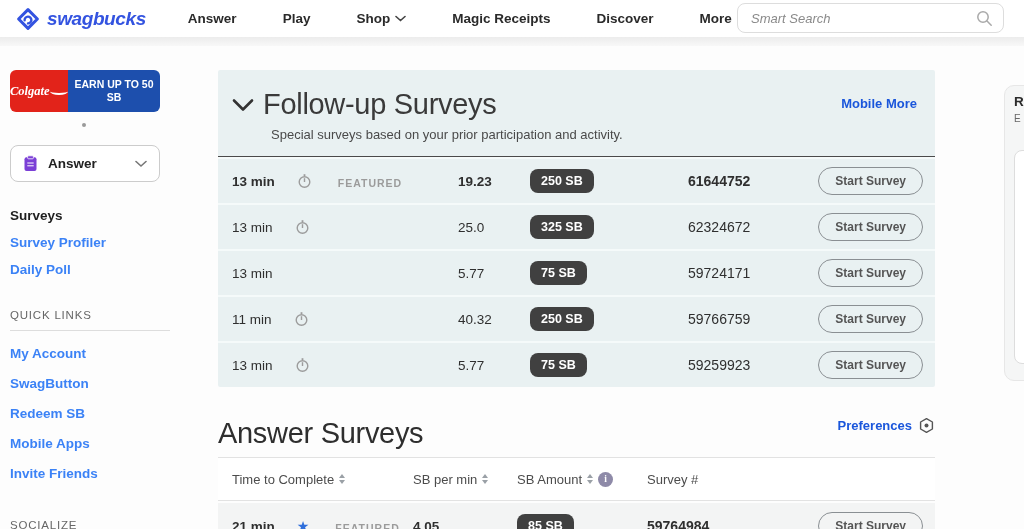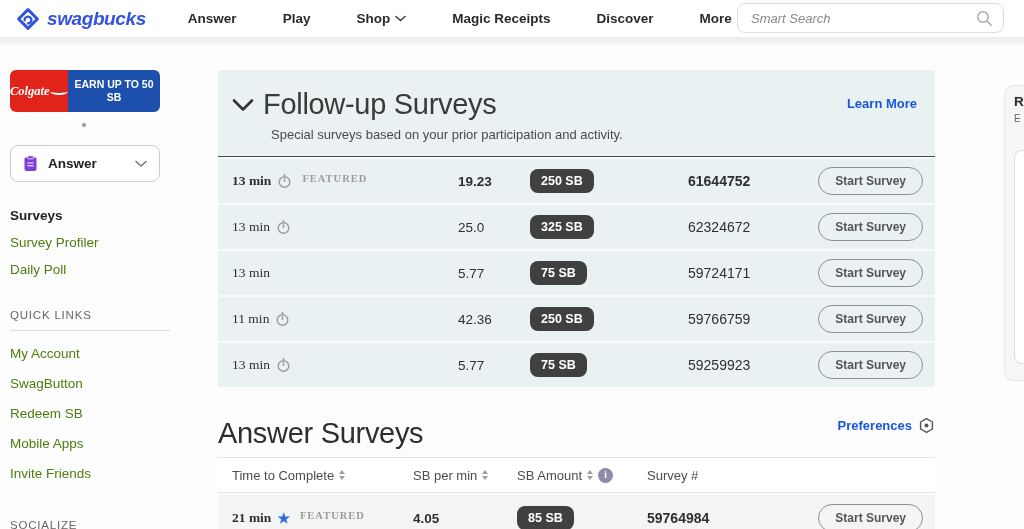--- a/index.html
+++ b/index.html
@@ -24,21 +24,21 @@
   
   .sidebar { position:absolute; left:10px; top:70px; width:170px; }
   .ad-banner { width:150px; height:42px; border-radius:6px; overflow:hidden; display:flex; cursor:pointer; }
   .ad-left { width:58px; background:#e2231a; color:#fff; display:flex; flex-direction:row; align-items:center; justify-content:center; }
   .ad-brand { font-family:"Liberation Serif",serif; font-style:italic; font-weight:bold; font-size:12.5px; line-height:1; }
   .ad-smile { width:24px; height:7px; border-bottom:2px solid #fff; border-radius:50%; margin-top:1px; }
   .ad-right { flex:1; background:#1d4fad; color:#fff; display:flex; align-items:center; justify-content:center; text-align:center; font-size:10.5px; font-weight:bold; line-height:1.25; padding:2px; }
   .carousel-dot { width:4px; height:4px; border-radius:50%; background:#9a9a9a; margin:11px 0 0 72px; }
   .cat-dropdown { margin-top:18px; width:150px; height:37px; background:#fff; border:1px solid #ccc; border-radius:8px; display:flex; align-items:center; padding:0 12px; cursor:pointer; }
   .cat-dropdown .label { font-size:13.5px; font-weight:bold; color:#222; margin-left:10px; flex:1; }
-  .side-link { font-size:13.5px; color:#4d7c0f; margin-top:0; cursor:pointer; }
+  .side-link { font-size:13.5px; color:#3b82f6; margin-top:0; cursor:pointer;font-weight:bold; }
   .side-group-a { margin-top:20px; }
   .side-group-a .side-link { padding:6px 0; }
   .side-link.active { font-weight:bold; color:#1e1e1e; }
   .side-header { font-size:11.5px; letter-spacing:0.8px; color:#666; margin-top:26px; }
   .side-divider { width:160px; height:1px; background:#ddd; margin-top:9px; }
   .side-group-b .side-link { padding:9px 0 6px; }
   .side-group-b { margin-top:6px; }
 
   
   .main { position:absolute; left:218px; top:70px; width:717px; }
@@ -46,34 +46,34 @@
   .followup-panel { background:#e9f1f2; border-radius:2px; }
   .fu-head { position:relative; padding:18px 16px 14px 14px; }
   .fu-title-row { display:flex; align-items:center; gap:9px; cursor:pointer; }
   .fu-title { font-size:29px; font-weight:500; color:#3a3a3a; letter-spacing:-0.3px; }
   .fu-sub { font-size:13px; color:#4a4a4a; margin:6px 0 0 39px; }
   .learn-more { position:absolute; right:18px; top:26px; font-size:13px; font-weight:bold; color:#1a56db; cursor:pointer; }
   .fu-sep { height:1px; background:#4a4a4a; }
 
   .fu-row { display:grid; grid-template-columns:226px 72px 158px 1fr auto; align-items:center; height:46px; padding:0 12px 0 14px; border-top:2px solid #f5fafa; }
   .fu-row:first-of-type { border-top:none; }
-  .cell-time { display:flex; align-items:flex-start; gap:6px; font-size:13.5px; color:#2f2f2f;font-family:Liberation Serif, serif; }
+  .cell-time { display:flex; align-items:flex-end; gap:22px; font-size:13.5px; color:#2f2f2f; }
   .bold { font-weight:bold; }
   .featured-tag { font-size:10.5px; font-weight:600; letter-spacing:1px; color:#9b9b9b; margin-left:4px; }
   .cell-rate { font-size:13.5px; color:#2f2f2f; }
   .sb-pill { display:inline-block; background:#404040; color:#fff; font-size:12.5px; font-weight:bold; padding:5px 11px; border-radius:8px; }
   .cell-survey { font-size:14px; color:#2f2f2f; }
   .start-btn { justify-self:end; background:transparent; border:1.5px solid #8a8f93; border-radius:15px; padding:6px 16px; font-family:inherit; font-size:12px; font-weight:600; color:#555; cursor:pointer; }
 
   .answer-head { position:relative; margin-top:16px; height:54px; }
   .as-title { font-size:29px; font-weight:500; color:#2e2e2e; letter-spacing:-0.3px; }
   .prefs { position:absolute; right:0; top:14px; display:flex; align-items:center; gap:6px; cursor:pointer; }
   .prefs span { font-size:13px; font-weight:bold; color:#1a56db; }
 
-  .as-header-row { display:grid; grid-template-columns:181px 104px 130px 1fr auto; align-items:center; height:36px; padding:0 12px 0 14px; background:#fff; border-top:1px solid #e2e2e2; border-bottom:1px solid #e2e2e2; }
+  .as-header-row { display:grid; grid-template-columns:181px 104px 130px 1fr auto; align-items:center; height:44px; padding:0 12px 0 14px; background:#fff; border-top:1px solid #e2e2e2; border-bottom:1px solid #e2e2e2; }
   .as-col { font-size:13px; color:#4c4c4c; display:flex; align-items:center; gap:5px; cursor:pointer; }
   .sort { display:inline-flex; flex-direction:column; gap:2px; }
   .sort i { display:block; width:0; height:0; border-left:3.5px solid transparent; border-right:3.5px solid transparent; }
   .sort .up { border-bottom:4px solid #9aa0a6; }
   .sort .dn { border-top:4px solid #9aa0a6; }
   .info-dot { width:15px; height:15px; border-radius:50%; background:#8e8aa8; color:#fff; font-size:9.5px; font-weight:bold; display:flex; align-items:center; justify-content:center; font-family:"Liberation Serif",serif; }
   .as-row { display:grid; grid-template-columns:181px 104px 130px 1fr auto; align-items:center; height:46px; padding:0 12px 0 14px; background:#f3f4f4; margin-top:2px; }
   .star { color:#2f6fdb; font-size:14px; }
 
   
@@ -194,21 +194,21 @@
       <div class="fu-head">
         <div class="fu-title-row">
           <span>
               <svg width="22" height="14" viewBox="0 0 22 14">
                 <polyline points="2,2.5 11,11.5 20,2.5" fill="none" stroke="#333" stroke-width="2.6" stroke-linecap="round" stroke-linejoin="round"></polyline>
               </svg>
             </span>
           <span class="fu-title">Follow-up Surveys</span>
         </div>
         <div class="fu-sub">Special surveys based on your prior participation and activity.</div>
-        <span class="learn-more">Learn More</span>
+        <span class="learn-more">Mobile More</span>
       </div>
       <div class="fu-sep"></div>
 
       <div class="fu-row">
         <div class="cell-time bold">
           <span>13 min</span>
           <span>
               <svg width="15" height="16" viewBox="0 0 15 16">
                 <circle cx="7.5" cy="9" r="5.3" fill="none" stroke="#9c9c9c" stroke-width="1.4"></circle>
                 <line x1="7.5" y1="9" x2="7.5" y2="5.2" stroke="#9c9c9c" stroke-width="1.4"></line>
@@ -254,21 +254,21 @@
         <div class="cell-time">
           <span>11 min</span>
           <span>
               <svg width="15" height="16" viewBox="0 0 15 16">
                 <circle cx="7.5" cy="9" r="5.3" fill="none" stroke="#9c9c9c" stroke-width="1.4"></circle>
                 <line x1="7.5" y1="9" x2="7.5" y2="5.2" stroke="#9c9c9c" stroke-width="1.4"></line>
                 <line x1="7.5" y1="1.2" x2="7.5" y2="3" stroke="#9c9c9c" stroke-width="1.8"></line>
               </svg>
             </span>
         </div>
-        <div class="cell-rate">42.36</div>
+        <div class="cell-rate">40.32</div>
         <div><span class="sb-pill">250 SB</span></div>
         <div class="cell-survey">59766759</div>
         <button class="start-btn">Start Survey</button>
       </div>
 
       <div class="fu-row">
         <div class="cell-time">
           <span>13 min</span>
           <span>
               <svg width="15" height="16" viewBox="0 0 15 16">

